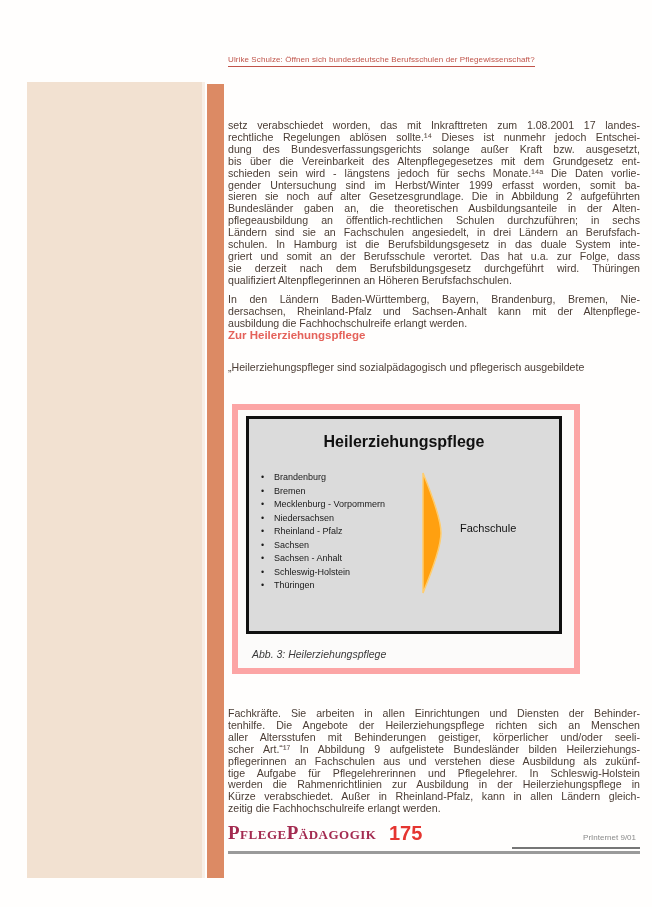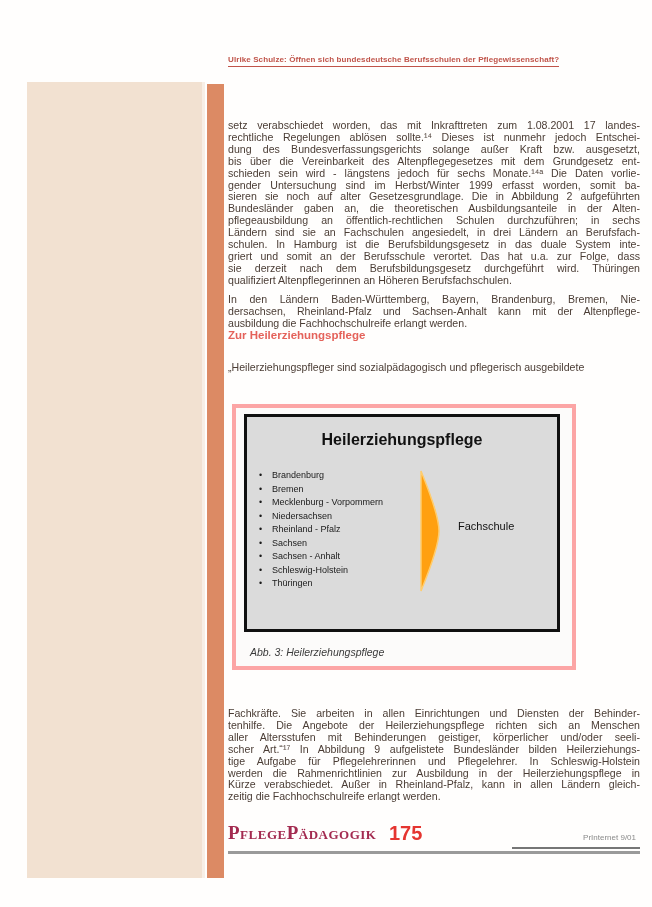--- a/index.html
+++ b/index.html
@@ -6,37 +6,37 @@
   .page{position:relative;width:652px;height:907px;background:#fffefd;
         font-family:"Liberation Sans",sans-serif;overflow:hidden;}
 
   .beige-block{position:absolute;left:27px;top:82px;width:175px;height:796px;
                background:#f2e1d1;border-right:3px solid #f8efe6;}
   .salmon-bar{position:absolute;left:207px;top:84px;width:17px;height:794px;
               background:#dc8a64;}
 
   .content{position:absolute;left:228px;top:0;width:412px;height:907px;color:#4a3c34;}
 
-  .running-head{position:absolute;top:55px;left:0;font-size:8px;font-weight:bold;
+  .running-head{position:absolute;top:55px;left:0;font-size:8px;font-weight:normal;
                 color:#c0544a;border-bottom:1px solid #c0544a;padding-bottom:2px;
                 letter-spacing:0.1px;display:inline-block;}
 
   .para{position:absolute;left:0;width:412px;font-size:10.6px;line-height:11.9px;margin-top:36px;}
   .para .text-line{text-align:justify;text-align-last:justify;white-space:normal;}
   .para .text-line:last-child{text-align-last:left;}
   .p1{top:84px;}
   .p2{top:258px;}
   .p3{top:672px;}
 
   .section-heading{position:absolute;top:329px;left:0;margin:0;font-size:11.5px;
                    color:#e4625a;font-weight:bold;}
   .quote-line{position:absolute;top:361px;left:0;font-size:10.6px;}
 
   .fig-outer{position:absolute;left:4px;top:404px;width:336px;height:258px;
-             border:4px solid #fca5a5;background:#fcfbfa;}
+             border:6px solid #fca5a5;background:#fcfbfa;}
   .fig-inner{position:absolute;left:8px;top:6px;right:12px;height:212px;
              border:3px solid #101010;background:#dbdbdb;}
   .fig-title{margin:14px 0 0 0;text-align:center;font-size:16px;font-weight:bold;color:#111;}
   .fig-list{position:absolute;left:12px;top:52px;font-size:9px;color:#1a1a1a;}
   .fig-li{line-height:13.5px;padding-left:13px;position:relative;}
   .fig-li::before{content:"\2022";position:absolute;left:0;top:0;}
   .lens-icon{position:absolute;left:172px;top:53px;width:22px;height:122px;}
   .lens-icon path{fill:#ffa010;stroke:#ffcd6e;stroke-width:1.5;}
   .fig-target{position:absolute;left:211px;top:103px;font-size:11px;color:#111;}
   .fig-caption{position:absolute;left:14px;bottom:8px;font-style:italic;
@@ -109,20 +109,21 @@
         <div class="fig-target">Fachschule</div>
       </div>
       <div class="fig-caption">Abb. 3: Heilerziehungspflege</div>
     </div>
 
     <div class="para p3">
         <div class="text-line">Fachkräfte. Sie arbeiten in allen Einrichtungen und Diensten der Behinder-</div>
         <div class="text-line">tenhilfe. Die Angebote der Heilerziehungspflege richten sich an Menschen</div>
         <div class="text-line">aller Altersstufen mit Behinderungen geistiger, körperlicher und/oder seeli-</div>
         <div class="text-line">scher Art.“¹⁷ In Abbildung 9 aufgelistete Bundesländer bilden Heilerziehungs-</div>
+        <div class="text-line">pflegerinnen an Fachschulen aus und verstehen diese Ausbildung als zukünf-</div>
         <div class="text-line">tige Aufgabe für Pflegelehrerinnen und Pflegelehrer. In Schleswig-Holstein</div>
         <div class="text-line">werden die Rahmenrichtlinien zur Ausbildung in der Heilerziehungspflege in</div>
         <div class="text-line">Kürze verabschiedet. Außer in Rheinland-Pfalz, kann in allen Ländern gleich-</div>
         <div class="text-line">zeitig die Fachhochschulreife erlangt werden.</div>
       </div>
 
     <div class="footer">
       <span class="wordmark">PflegePädagogik</span>
       <span class="pagenum">175</span>
       <span class="issue">PrInternet 9/01</span>

